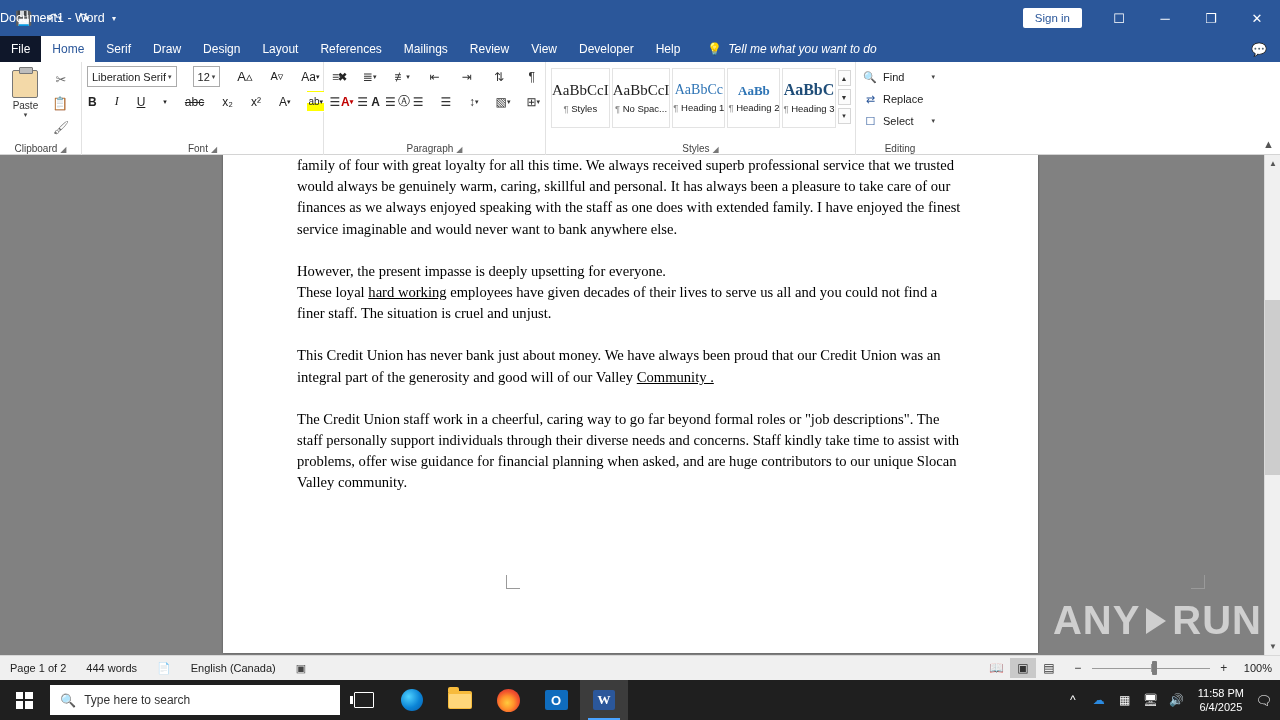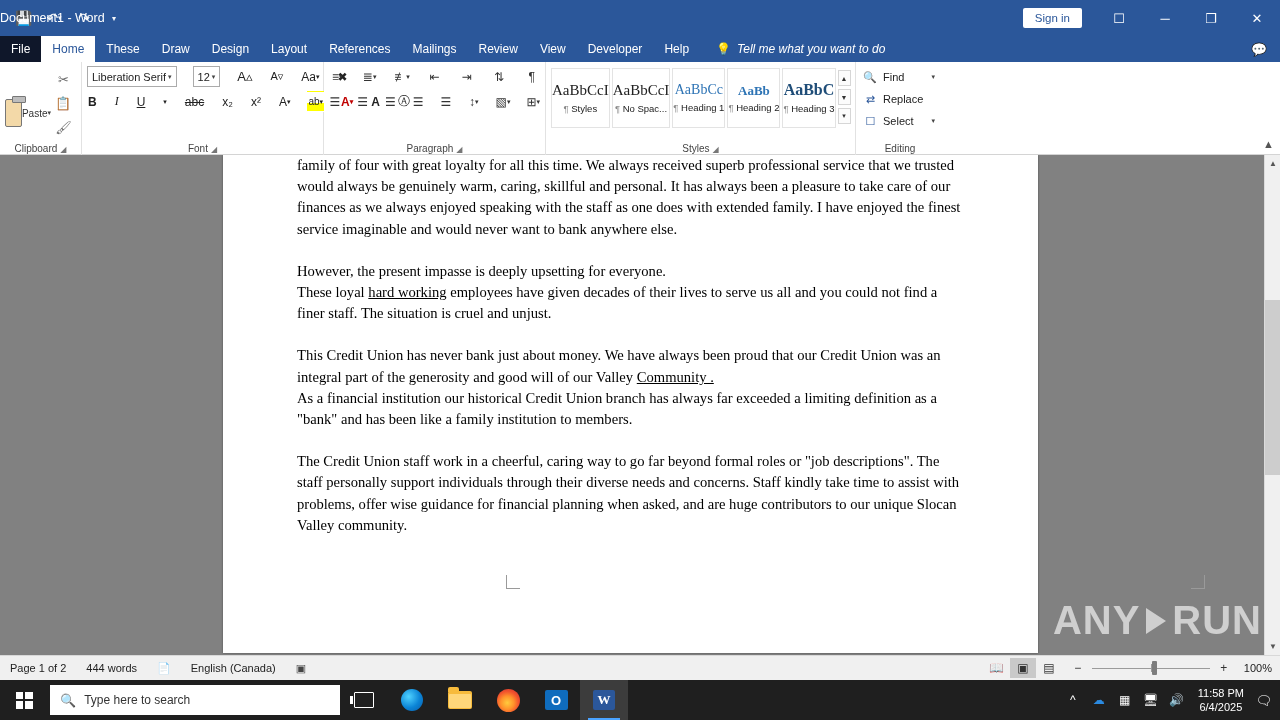--- a/index.html
+++ b/index.html
@@ -69,21 +69,21 @@
   }
   .group { position: relative; height: 93px; padding: 4px 5px 0 5px; border-right: 1px solid #e2e2e2; }
   .group-label {
     position: absolute; bottom: 1px; left: 0; width: 100%;
     text-align: center; font-size: 10px; color: #444;
   }
   .group-label .dialog-launcher { font-size: 8px; color: #777; margin-left: 3px; }
 
   
   .g-clipboard { width: 82px; display: flex; }
-  .paste-col { width: 46px; display: flex; flex-direction: row; align-items: center; padding-top: 4px; }
+  .paste-col { width: 46px; display: flex; flex-direction: column; align-items: center; padding-top: 4px; }
   .paste-ico {
     width: 26px; height: 28px; border: 1.5px solid #777; border-radius: 2px;
     background: #f3d9a8; position: relative;
   }
   .paste-ico:before {
     content: ""; position: absolute; top: -4px; left: 6px; width: 12px; height: 5px;
     background: #bdbdbd; border: 1px solid #777; border-radius: 1px;
   }
   .paste-label { font-size: 10px; color: #333; margin-top: 2px; }
   .caret { font-size: 7px; color: #444; }
@@ -287,21 +287,21 @@
       <div class="win-btn">☐</div>
       <div class="win-btn">─</div>
       <div class="win-btn">❐</div>
       <div class="win-btn close">✕</div>
     </div>
   </div>
 
   <div class="tabbar">
     <div class="tab file">File</div>
     <div class="tab active">Home</div>
-    <div class="tab">These</div>
+    <div class="tab">Serif</div>
     <div class="tab">Draw</div>
     <div class="tab">Design</div>
     <div class="tab">Layout</div>
     <div class="tab">References</div>
     <div class="tab">Mailings</div>
     <div class="tab">Review</div>
     <div class="tab">View</div>
     <div class="tab">Developer</div>
     <div class="tab">Help</div>
     <div class="tellme">
@@ -444,21 +444,20 @@
 
   <div class="docarea">
     <div class="page">
       <div class="page-body" id="docbody">
           <p><span>family of four with great loyalty for all this time.  We always received superb professional service that we trusted would always be genuinely warm, caring, skillful and personal.  It has always been a pleasure to take care of our finances as we always enjoyed speaking with the staff as one does with extended family. I have enjoyed the finest service imaginable  and would never want to bank anywhere else.</span></p>
           <div class="para-gap"></div>
           <p><span>However, the present impasse is deeply upsetting for everyone.</span></p>
           <p><span>These loyal </span><span class="u">hard working</span><span> employees have given decades of their lives to serve us all and you could not find a finer staff.   The situation is cruel and unjust.</span></p>
           <div class="para-gap"></div>
           <p><span> This Credit Union has never bank just about money.  We have always been proud that our Credit Union was an integral part of the generosity and good will of our Valley </span><span class="u">Community .</span></p>
-          <p><span>As a financial institution our historical  Credit Union branch has always far exceeded a limiting definition as a "bank" and has been like a family institution to members.</span></p>
           <div class="para-gap"></div>
           <p><span>The Credit Union staff work in a cheerful, caring way to go far beyond formal roles or "job descriptions".   The staff personally support individuals through their diverse needs and concerns. Staff kindly take time to assist with problems, offer wise guidance for financial planning when asked, and are huge contributors to our unique Slocan Valley community.</span></p>
         </div>
       <div class="corner bl"></div>
       <div class="corner br"></div>
     </div>
     <div class="watermark">
       <span>ANY</span>
       <span class="wm-play"></span>
       <span>RUN</span>

